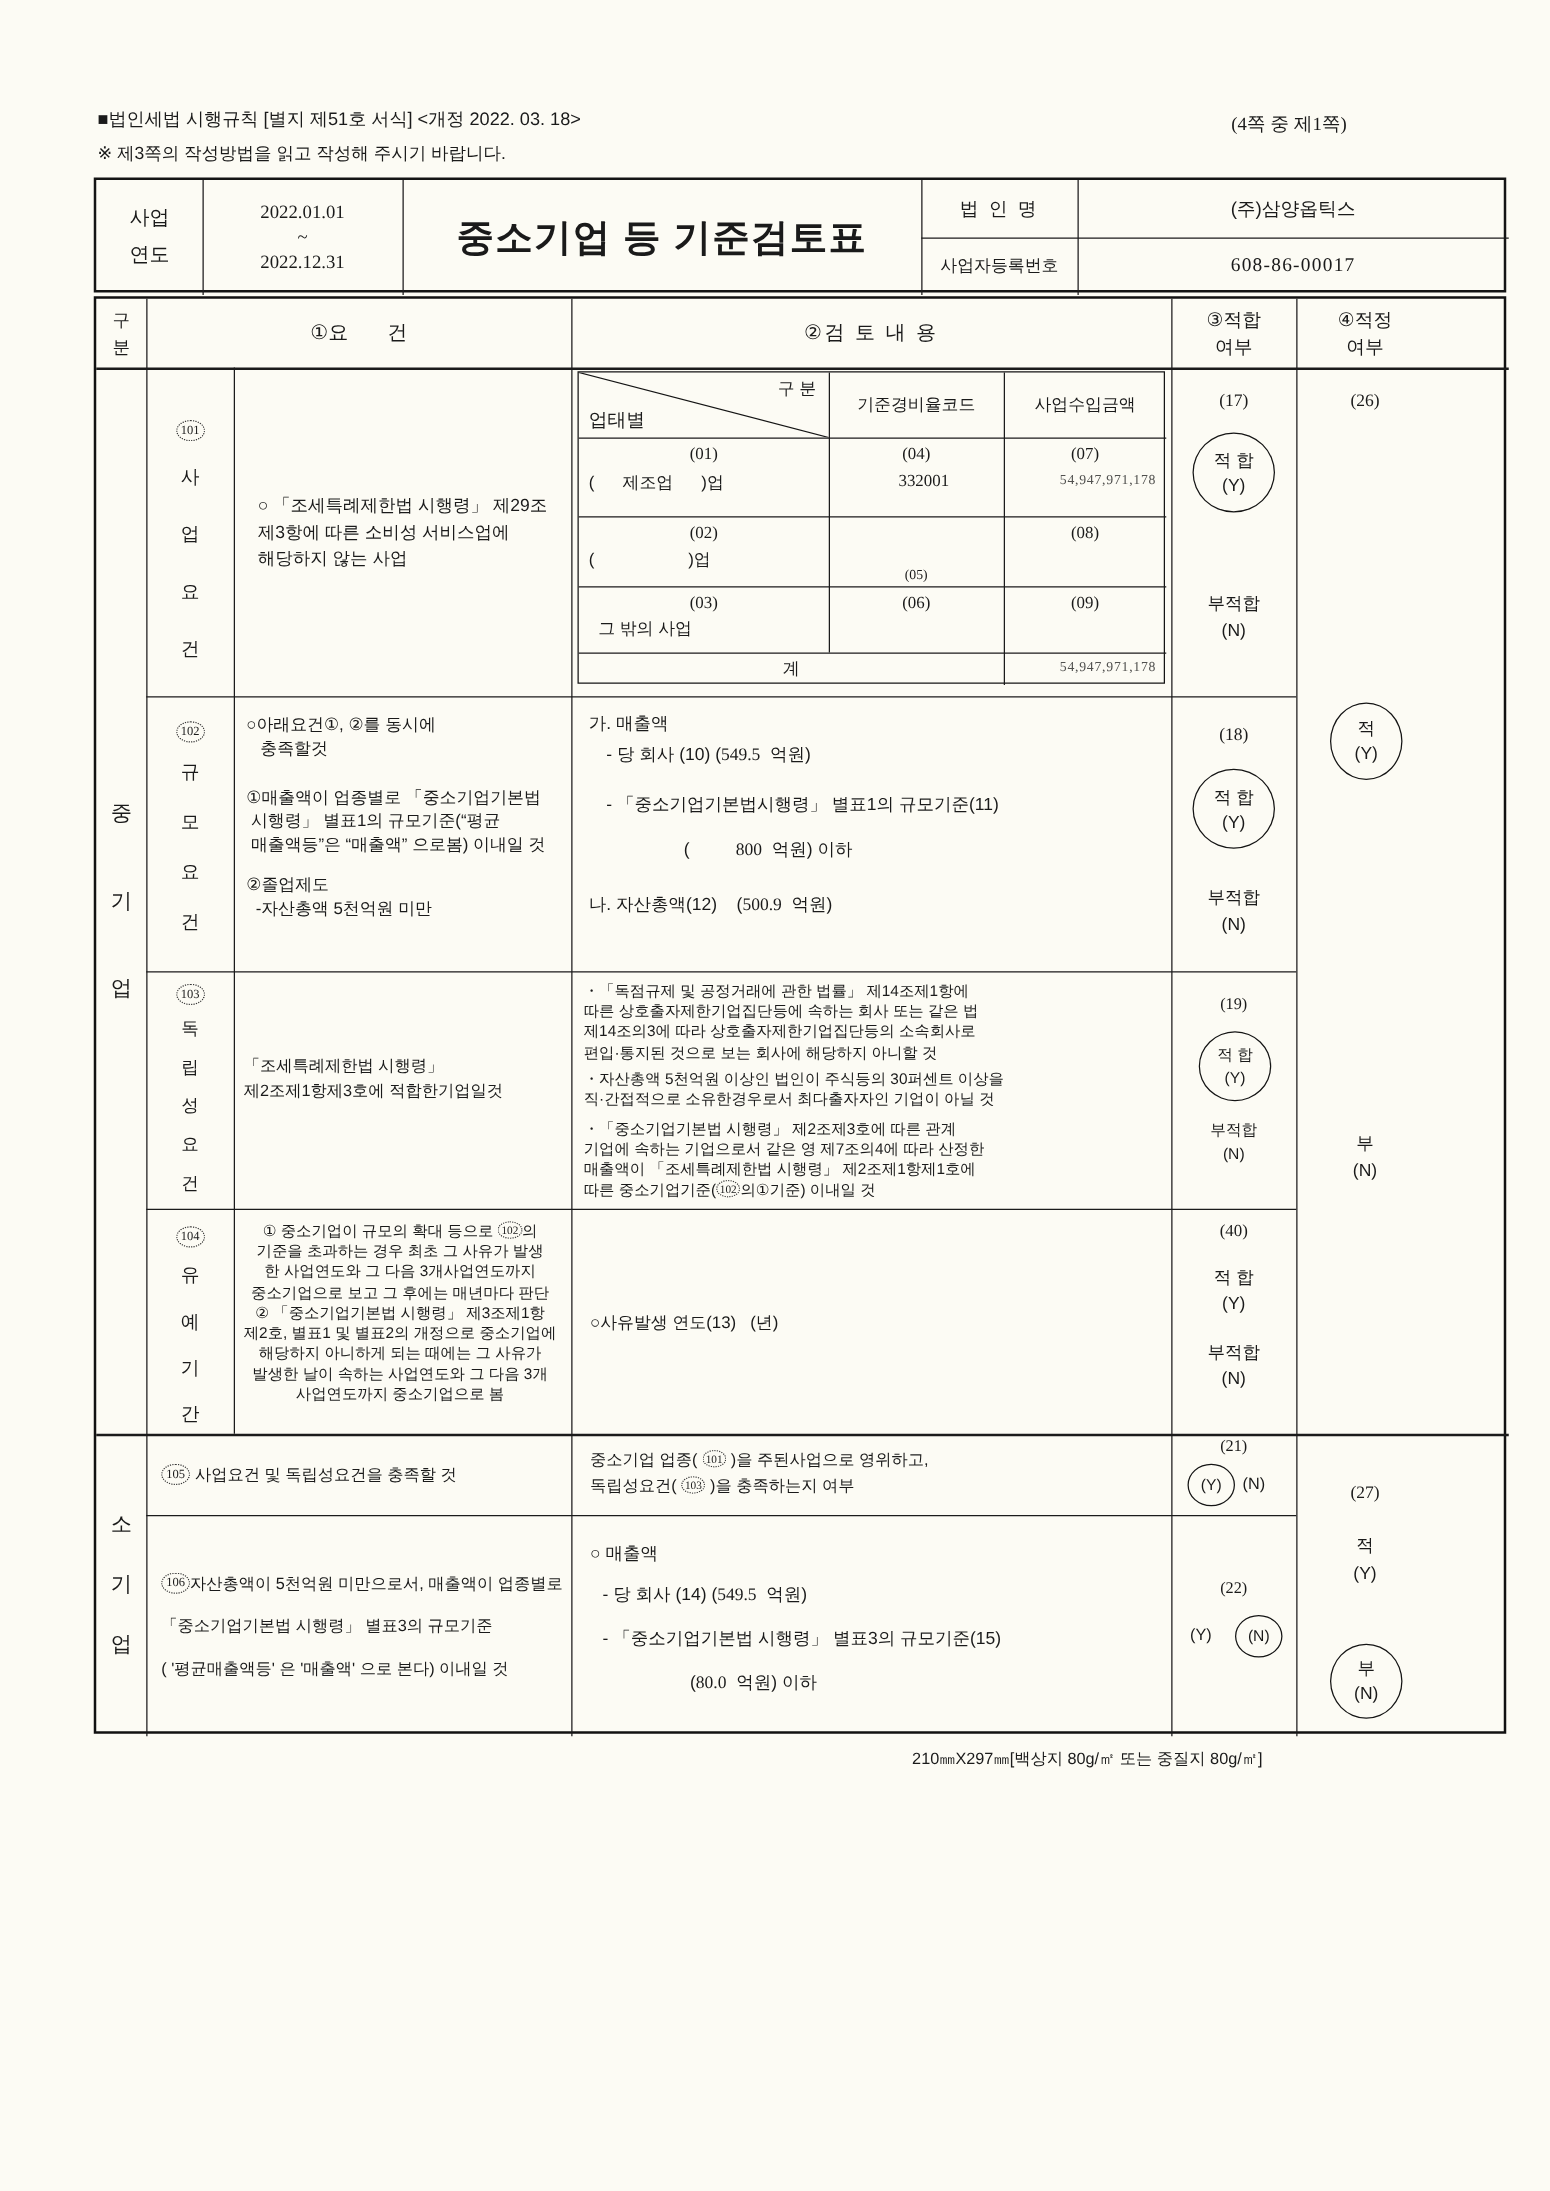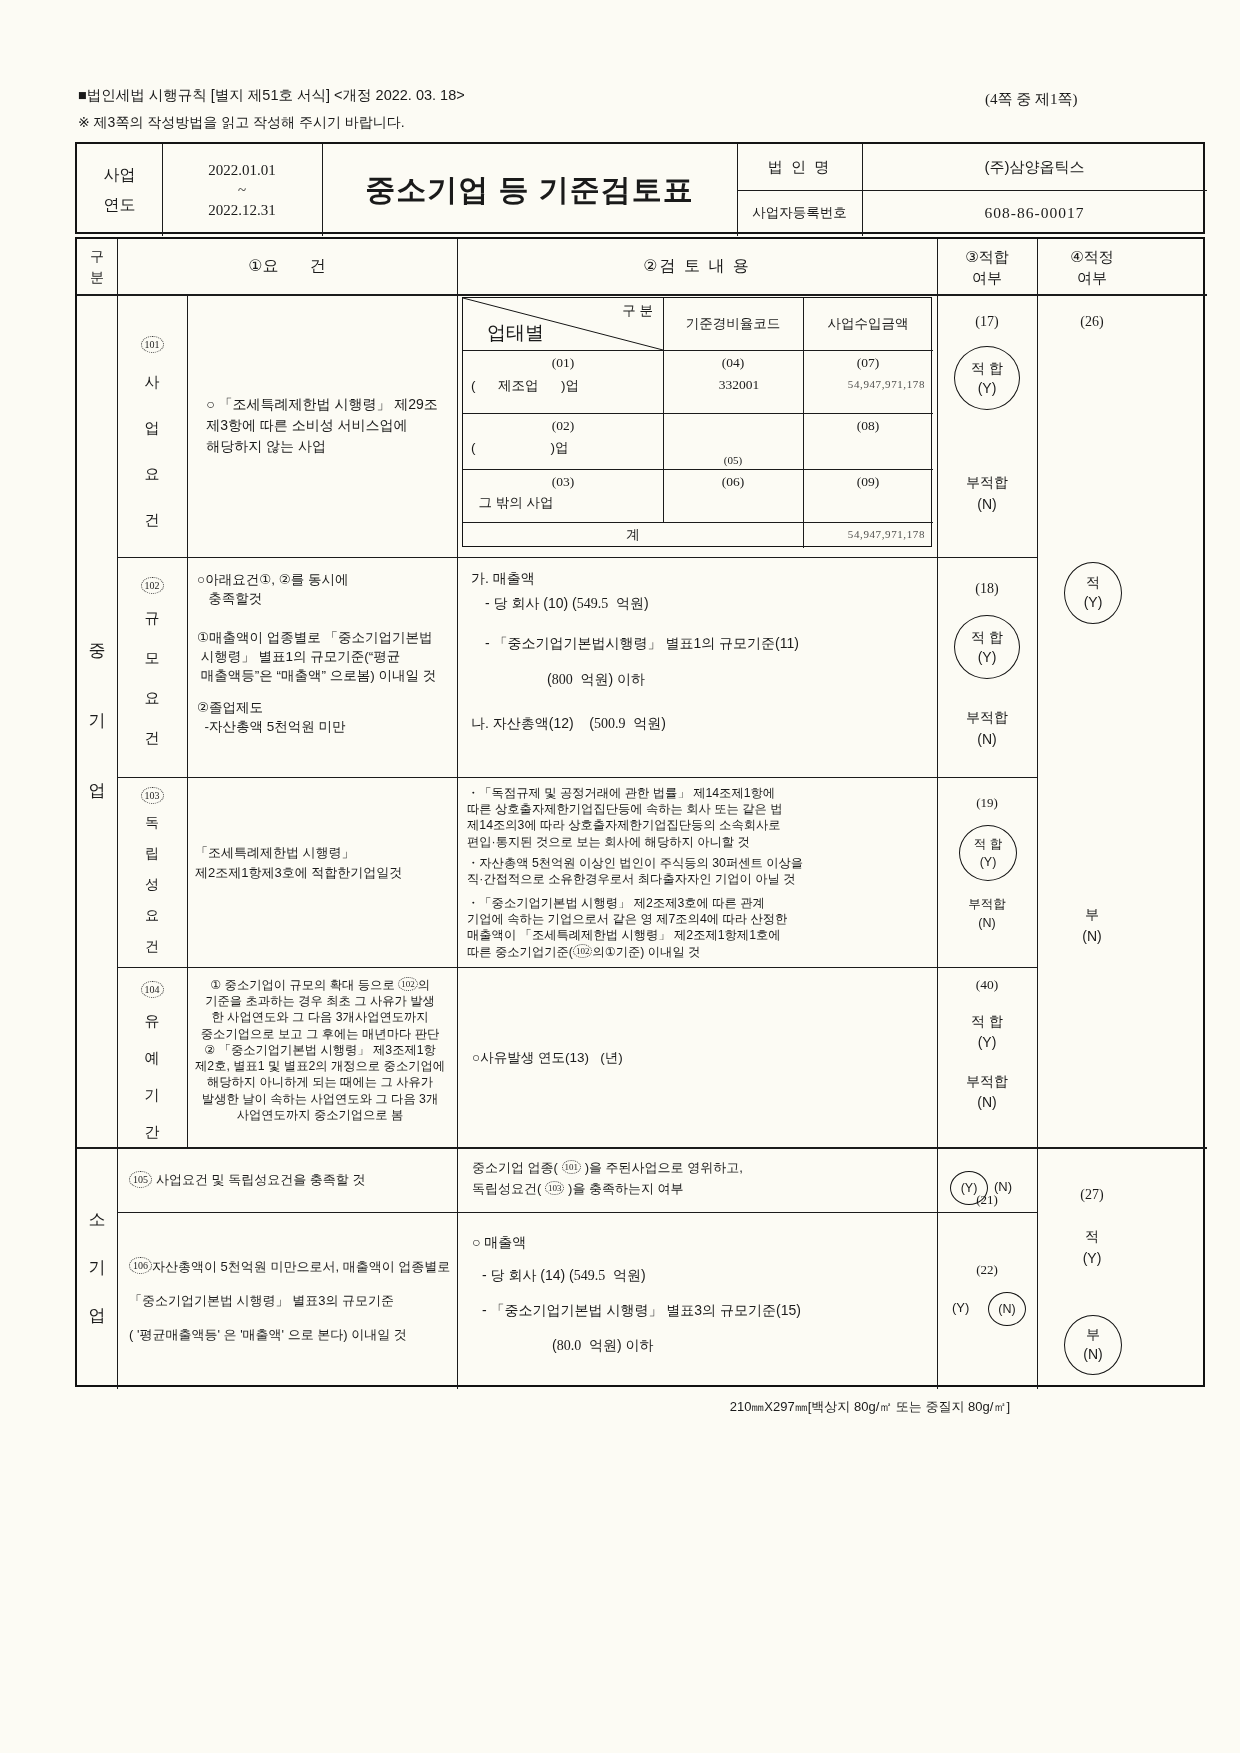--- a/index.html
+++ b/index.html
@@ -97,21 +97,21 @@
       <div class="vline" style="left:340px;top:0;height:250px;"></div>
       <div class="hline" style="left:0;top:52px;width:470px;"></div>
       <div class="hline" style="left:0;top:115px;width:470px;"></div>
       <div class="hline" style="left:0;top:171px;width:470px;"></div>
       <div class="hline" style="left:0;top:224px;width:470px;"></div>
       <div class="cell" style="left:0;top:0;width:200px;height:52px;">
         <svg width="200" height="52" style="position:absolute;left:0;top:0;">
           <line x1="0" y1="0" x2="200" y2="52" stroke="#141414" stroke-width="1"></line>
         </svg>
         <span style="position:absolute;right:10px;top:4px;font-size:13.5px;">구 분</span>
-        <span style="position:absolute;left:24px;bottom:4px;font-size:19px;">업태별</span>
+        <span style="position:absolute;left:8px;bottom:4px;font-size:15px;">업태별</span>
       </div>
       <div class="cell ctr" style="left:200px;top:0;width:140px;height:52px;font-size:13.5px;">기준경비율코드</div>
       <div class="cell ctr" style="left:340px;top:0;width:130px;height:52px;font-size:13.5px;">사업수입금액</div>
 
       <div class="cell" style="left:0;top:52px;width:200px;height:63px;padding:5px 8px;">
         <div class="serif" style="font-size:13.5px;">(01)</div>
         <div class="pre" style="font-size:13.5px;margin-top:6px;">(      제조업      )업</div>
       </div>
       <div class="cell" style="left:200px;top:52px;width:140px;height:63px;padding:5px 8px;">
         <div class="serif" style="font-size:13.5px;">(04)</div>
@@ -184,21 +184,21 @@
       <div class="pre" style="position:absolute;left:10px;top:142px;font-size:13.5px;line-height:1.4;">②졸업제도
   -자산총액 5천억원 미만</div>
     </div>
     <div class="cell" style="left:380px;top:318px;width:480px;height:220px;font-size:14px;">
       <div style="position:absolute;left:14px;top:13px;">가. 매출액</div>
       <div style="position:absolute;left:28px;top:38px;">
         <span>- 당 회사 (10) (</span><span class="val serif" style="width:140px;">549.5</span><span class="pre">  억원)</span>
       </div>
       <div style="position:absolute;left:28px;top:78px;">- 「중소기업기본법시행령」 별표1의 규모기준(11)</div>
       <div style="position:absolute;left:90px;top:114px;">
-        <span>(</span><span class="val serif" style="width:180px;">800</span><span class="pre">  억원) 이하</span>
+        <span>(</span><span class="val serif" style="width:180px;margin-left:37px;">800</span><span class="pre">  억원) 이하</span>
       </div>
       <div style="position:absolute;left:14px;top:158px;">
         <span class="pre">나. 자산총액(12)    (</span><span class="val serif" style="width:120px;">500.9</span><span class="pre">  억원)</span>
       </div>
     </div>
     <div class="cell" style="left:860px;top:318px;width:100px;height:220px;">
       <div class="ctr serif" style="position:absolute;left:0;top:24px;width:100%;font-size:14px;">(18)</div>
       <div class="ell" style="left:17px;top:58px;width:64px;height:62px;font-size:14px;line-height:1.45;">적 합
 (Y)</div>
       <div class="ctr preline" style="position:absolute;left:0;top:150px;width:100%;font-size:14px;line-height:1.55;">부적합
@@ -278,21 +278,21 @@
     </div>
     <div class="cell" style="left:380px;top:908px;width:480px;height:65px;font-size:13px;padding:11px 0 0 15px;line-height:1.6;">
       <div>
         <span>중소기업 업종( </span><span class="circ">101</span><span> )을 주된사업으로 영위하고,</span>
       </div>
       <div>
         <span>독립성요건( </span><span class="circ">103</span><span> )을 충족하는지 여부</span>
       </div>
     </div>
     <div class="cell" style="left:860px;top:908px;width:100px;height:65px;">
-      <div class="ctr serif" style="position:absolute;left:0;top:2px;width:100%;font-size:13px;margin-top:43px;">(21)</div>
+      <div class="ctr serif" style="position:absolute;left:0;top:2px;width:100%;font-size:13px;">(21)</div>
       <div class="ell" style="left:13px;top:24px;width:36px;height:32px;font-size:12.5px;">(Y)</div>
       <div style="position:absolute;left:57px;top:32px;font-size:13px;">(N)</div>
     </div>
 
     <div class="cell" style="left:40px;top:973px;width:340px;height:177px;display:flex;align-items:center;padding-left:12px;">
       <div style="font-size:13px;line-height:34px;">
         <span class="circ lg">106</span><span class="pre">자산총액이 5천억원 미만으로서, 매출액이 업종별로
 「중소기업기본법 시행령」 별표3의 규모기준
 ( '평균매출액등' 은 '매출액' 으로 본다) 이내일 것</span>
       </div>

